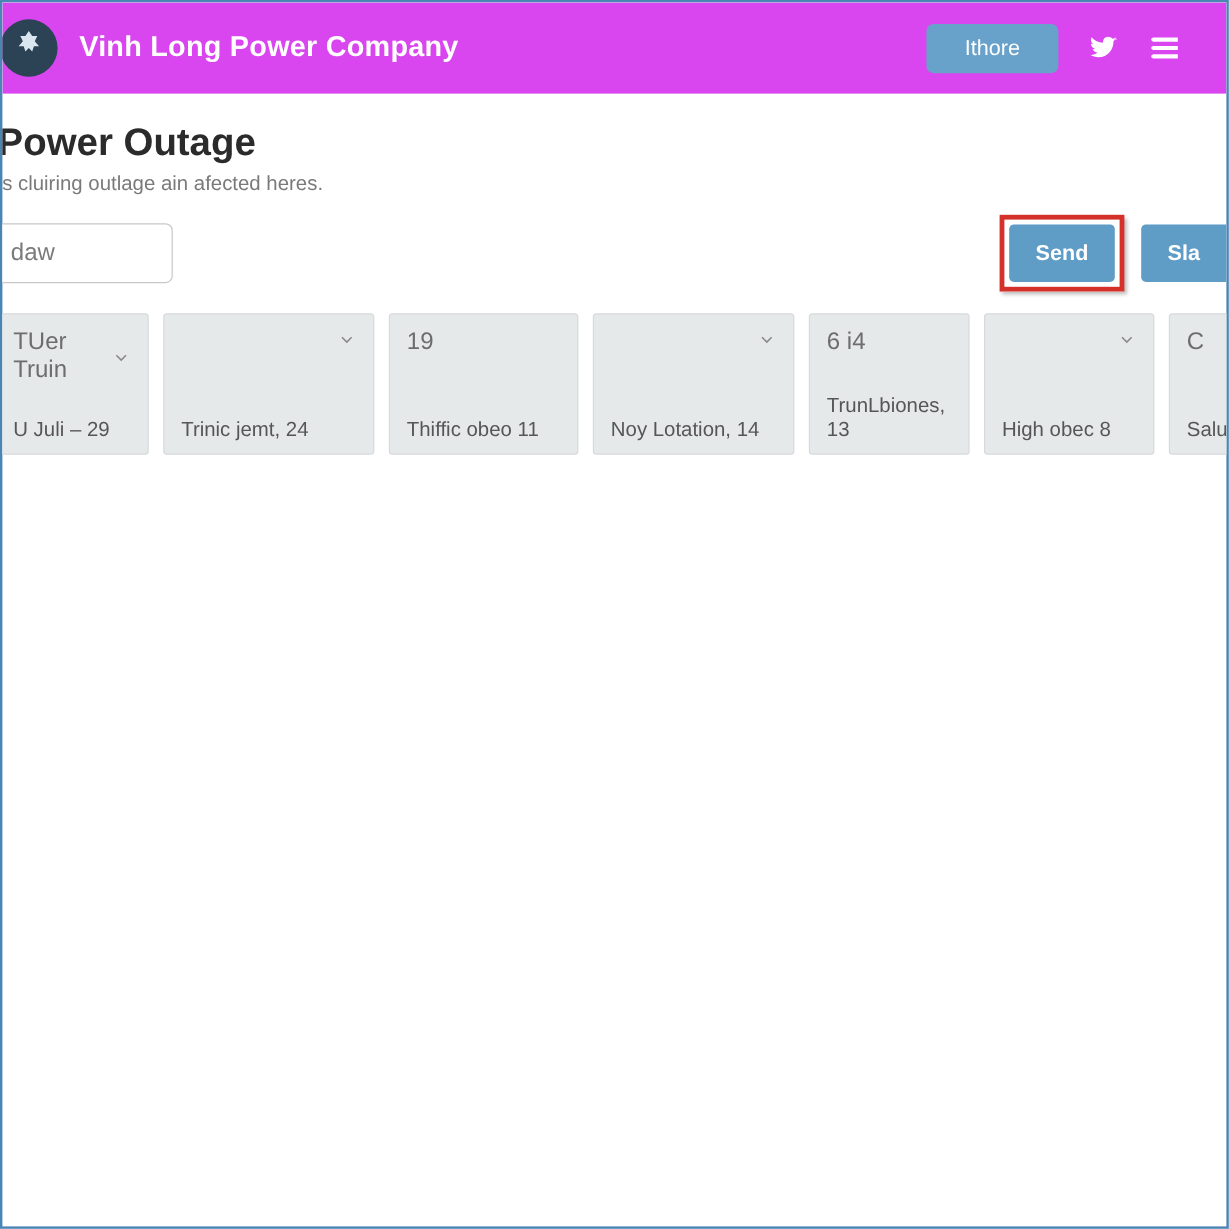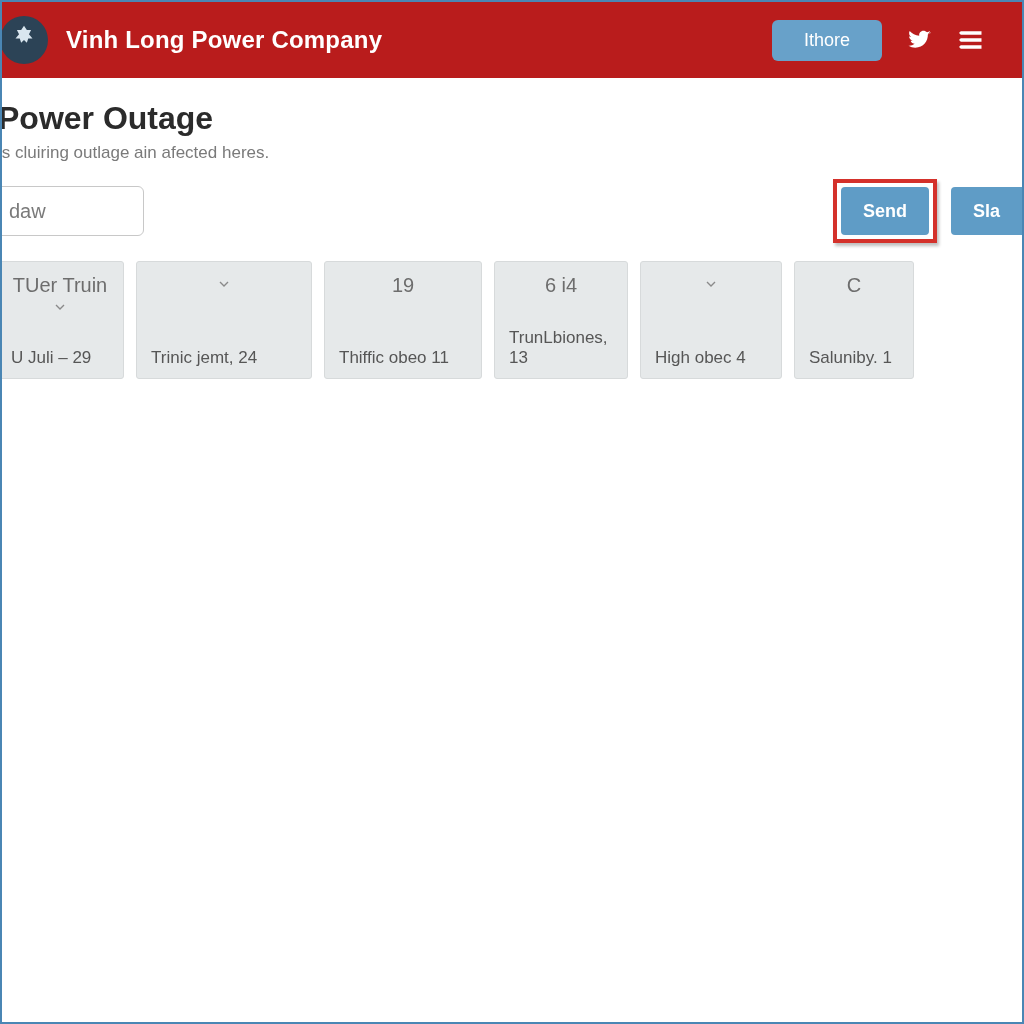--- a/index.html
+++ b/index.html
@@ -1,21 +1,21 @@
 <!DOCTYPE html>
 <html><head>
 <meta charset="utf-8">
 <style>
   * { box-sizing: border-box; margin: 0; padding: 0; }
   html, body { width: 1024px; height: 1024px; font-family: "Segoe UI", Arial, sans-serif; background: #fff; overflow: hidden; }
   body { border: 2px solid #4a86b4; }
 
   
   .header {
-    background: #b91c1c;
+    background: #d946ef;
     height: 76px;
     display: flex;
     align-items: center;
     padding: 0 14px 0 0;
     color: #fff;
   }
   .logo {
     width: 48px; height: 48px;
     border-radius: 50%;
     background: #2c4356;
@@ -122,21 +122,20 @@
     display: flex;
     flex-direction: column;
     justify-content: space-between;
   }
   .card .top {
     display: flex;
     align-items: center;
     justify-content: space-between;
     color: #6d6d6d;
     font-size: 20px;
-    flex-direction: column;
   }
   .card .top .label { font-weight: 500; }
   .card .chev { width: 16px; height: 16px; }
   .card .chev svg { width: 16px; height: 16px; stroke: #8a8a8a; fill: none; stroke-width: 2; }
   .card .bottom {
     color: #565656;
     font-size: 17px;
   }
   
   .c1 { width: 128px; }
@@ -212,36 +211,45 @@
     <div class="bottom">Trinic jemt, 24</div>
   </div>
 
   <div class="card c3">
     <div class="top">
       <span class="label">19</span>
     </div>
     <div class="bottom">Thiffic obeo 11</div>
   </div>
 
+  <div class="card c4">
+    <div class="top">
+      <span class="label"></span>
+      <span class="chev"><svg viewBox="0 0 24 24">
+            <polyline points="6 9 12 15 18 9"></polyline>
+          </svg></span>
+    </div>
+    <div class="bottom">Noy Lotation, 14</div>
+  </div>
 
   <div class="card c5">
     <div class="top">
       <span class="label">6 i4</span>
     </div>
     <div class="bottom">TrunLbiones, 13</div>
   </div>
 
   <div class="card c6">
     <div class="top">
       <span class="label"></span>
       <span class="chev"><svg viewBox="0 0 24 24">
             <polyline points="6 9 12 15 18 9"></polyline>
           </svg></span>
     </div>
-    <div class="bottom">High obec 4</div>
+    <div class="bottom">High obec 8</div>
   </div>
 
   <div class="card c7">
     <div class="top">
       <span class="label">C</span>
     </div>
     <div class="bottom">Saluniby. 1</div>
   </div>
 
 </div>

